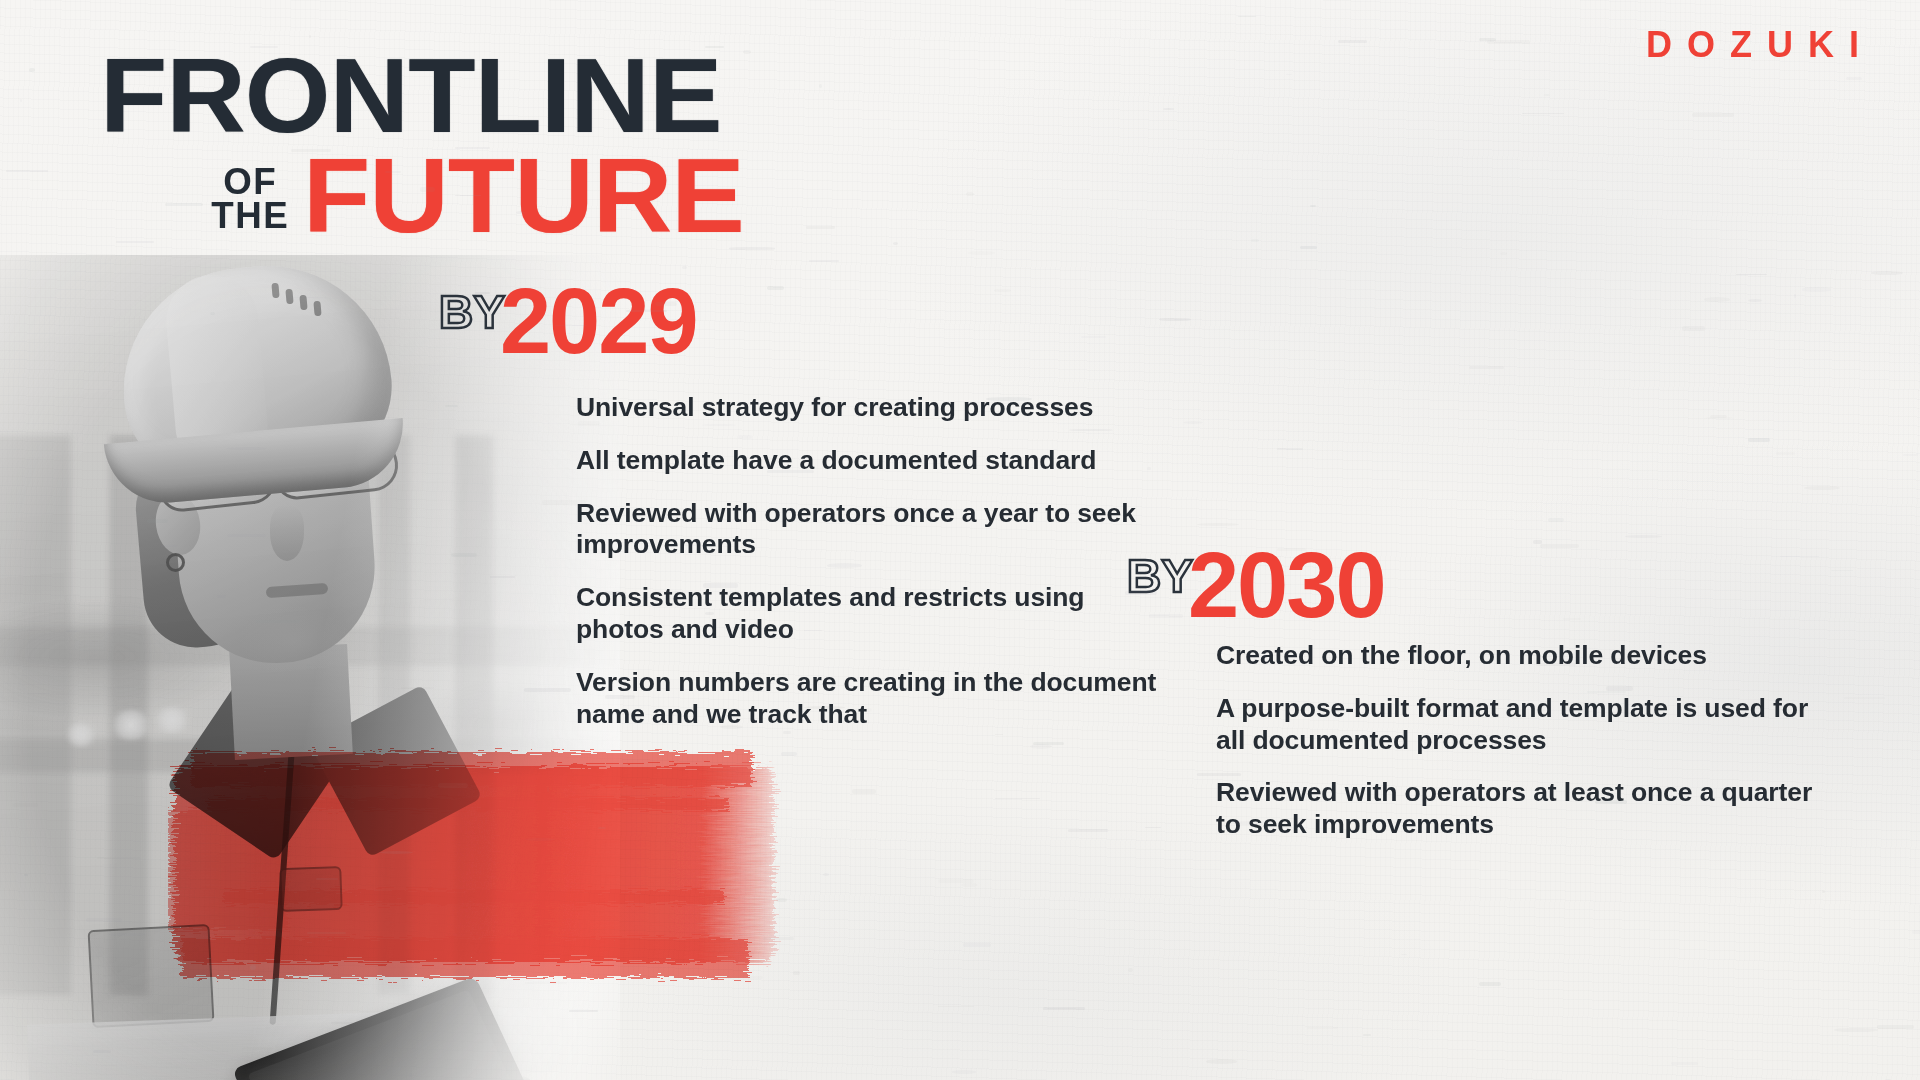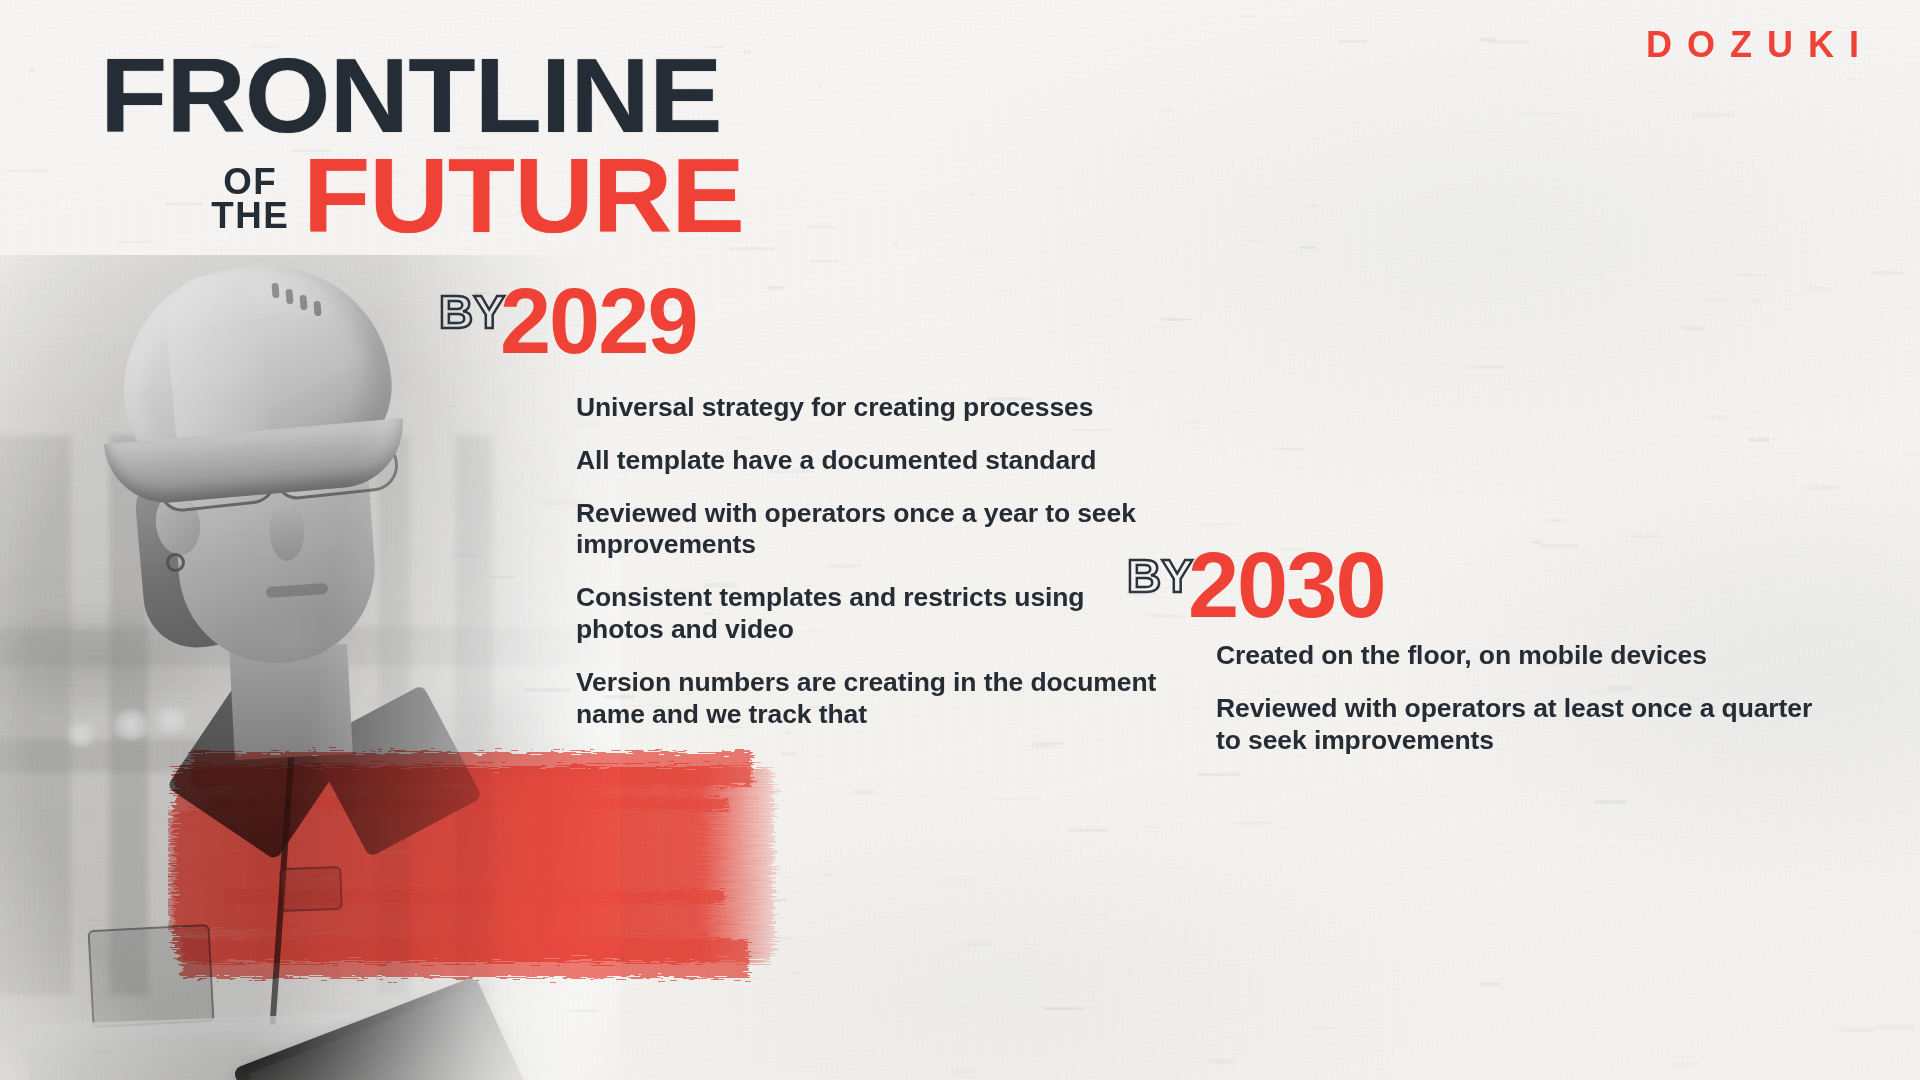--- a/index.html
+++ b/index.html
@@ -305,20 +305,21 @@
     <div class="item">Consistent templates and restricts using photos and video</div>
     <div class="item">Version numbers are creating in the document name and we track that</div>
   </div>
 
   <div class="year-head" id="y2030">
     <span class="by">BY</span>
     <span class="yearnum">2030</span>
   </div>
   <div class="bullets" id="list2030">
     <div class="item">Created on the floor, on mobile devices</div>
+    <div class="item">A purpose-built format and template is used for all documented processes</div>
     <div class="item">Reviewed with operators at least once a quarter to seek improvements</div>
   </div>
 
 <div class="grunge-speck" style="left: 1822.09px; top: 889.644px; width: 2.68426px; height: 3.72125px; opacity: 0.36; border-radius: 50%;"></div>
     <div class="grunge-speck" style="left: 226.98px; top: 533.594px; width: 39.2965px; height: 3.64199px; opacity: 0.28; border-radius: 2px;"></div>
     <div class="grunge-speck" style="left: 1830.56px; top: 569.585px; width: 22.8409px; height: 1.55554px; opacity: 0.25; border-radius: 2px;"></div>
     <div class="grunge-speck" style="left: 444.966px; top: 405.052px; width: 12.6191px; height: 1.81508px; opacity: 0.49; border-radius: 2px;"></div>
     <div class="grunge-speck" style="left: 1804.16px; top: 486.303px; width: 35.7337px; height: 4.00258px; opacity: 0.36; border-radius: 50%;"></div>
     <div class="grunge-speck" style="left: 1363.35px; top: 1033.6px; width: 7.93938px; height: 2.1422px; opacity: 0.49; border-radius: 2px;"></div>
     <div class="grunge-speck" style="left: 804.412px; top: 629.754px; width: 17.6329px; height: 1.40214px; opacity: 0.33; border-radius: 2px;"></div>

